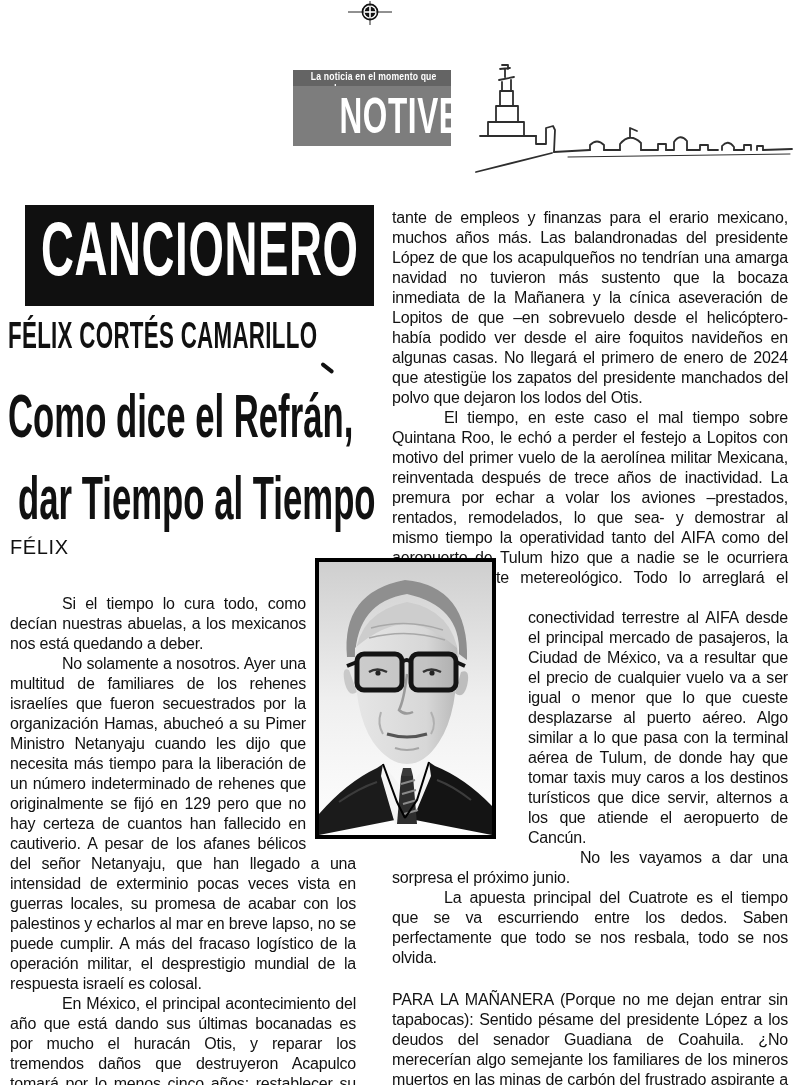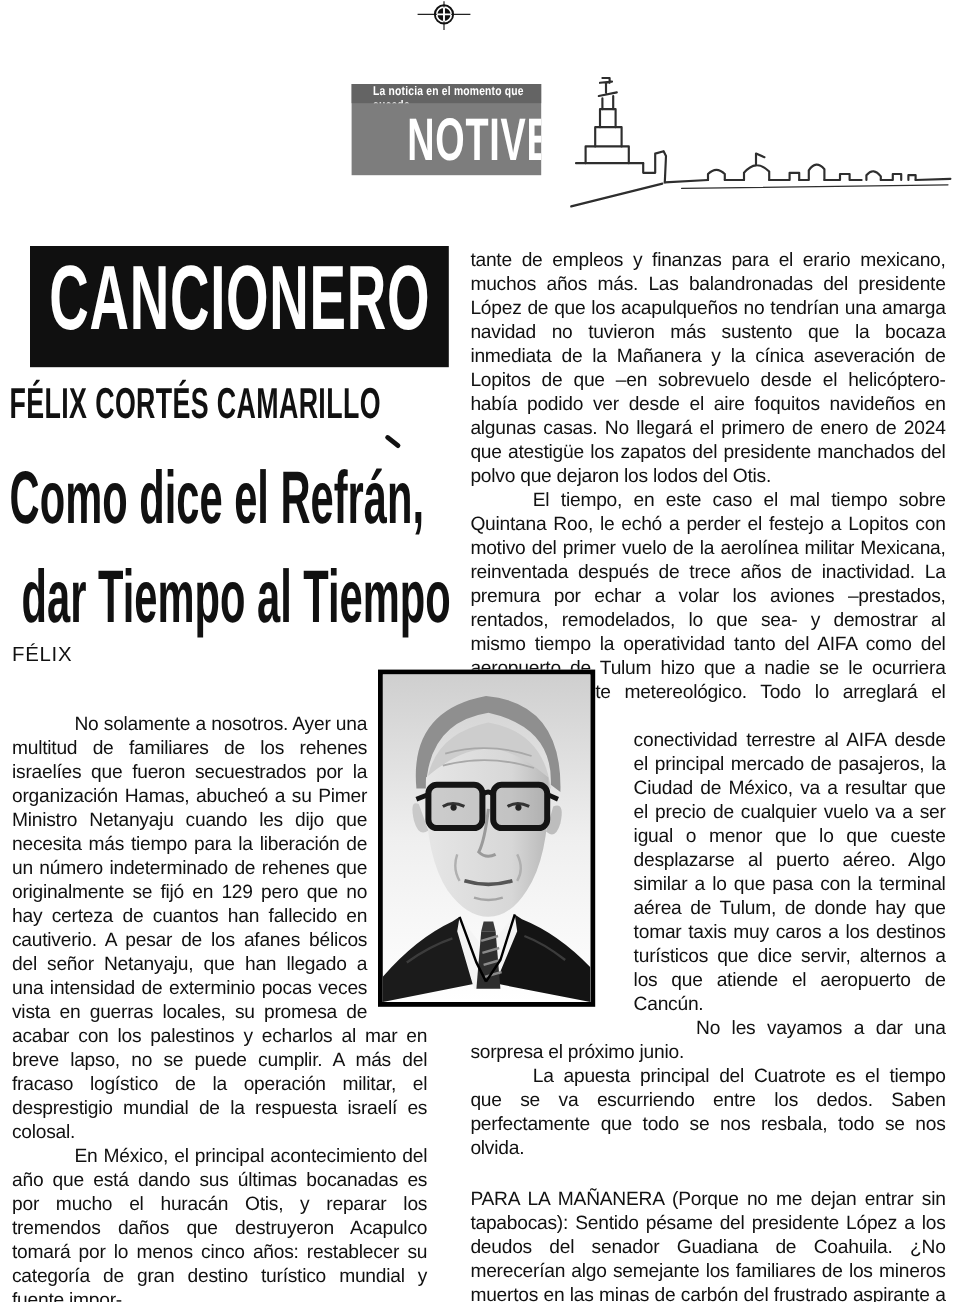--- a/index.html
+++ b/index.html
@@ -28,21 +28,21 @@
   .banner span{font-size:76px;font-weight:bold;color:#ffffff;transform:scaleX(0.60);margin-left:16px;letter-spacing:1px;}
 
   
   .author{position:absolute;left:8px;top:316px;height:40px;display:flex;align-items:center;overflow:visible;}
   .author span{font-size:36px;font-weight:bold;transform:scaleX(0.62);letter-spacing:0.5px;}
   .author-tick{position:absolute;left:320px;top:366px;width:15px;height:3.5px;background:#111;
                transform:rotate(38deg);border-radius:2px;}
   .title{position:absolute;left:8px;top:383px;line-height:66px;}
   .title .squeeze{font-size:62px;font-weight:bold;transform:scaleX(0.56);letter-spacing:0px;}
   .title .l2{margin-left:10px;}
-  .byline{position:absolute;left:10px;top:536px;font-size:17px;letter-spacing:0.6px;}
+  .byline{position:absolute;left:10px;top:536px;font-size:20px;letter-spacing:0.6px;}
 
   
   .body-text{font-size:16px;line-height:20px;text-align:justify;letter-spacing:-0.2px;}
   .body-text p{margin:0;}
   .ind{text-indent:52px;}
   .colL{position:absolute;left:10px;top:594px;width:346px;}
   .colR{position:absolute;left:392px;top:208px;width:396px;}
   .wrapR{float:right;width:50px;height:244px;}
   .wrapL{float:left;width:136px;height:252px;}
   .para-gap{margin-top:22px !important;}
@@ -107,20 +107,21 @@
 
   <div class="title">
     <span class="squeeze">Como dice el Refrán,</span><br>
     <span class="squeeze l2">dar Tiempo al Tiempo</span>
   </div>
 
   <div class="byline">FÉLIX</div>
 
   <div class="colL body-text">
     <div class="wrapR"></div>
+    <p class="ind">Si el tiempo lo cura todo, como decían nuestras abuelas, a los mexicanos nos está quedando a deber.</p>
     <p class="ind">No solamente a nosotros. Ayer una multitud de familiares de los rehenes israelíes que fueron secuestrados por la organización Hamas, abucheó a su Pimer Ministro Netanyaju cuando les dijo que necesita más tiempo para la liberación de un número indeterminado de rehenes que originalmente se fijó en 129 pero que no hay certeza de cuantos han fallecido en cautiverio. A pesar de los afanes bélicos del señor Netanyaju, que han llegado a una intensidad de exterminio pocas veces vista en guerras locales, su promesa de acabar con los palestinos y echarlos al mar en breve lapso, no se puede cumplir. A más del fracaso logístico de la operación militar, el desprestigio mundial de la respuesta israelí es colosal.</p>
     <p class="ind">En México, el principal acontecimiento del año que está dando sus últimas bocanadas es por mucho el huracán Otis, y reparar los tremendos daños que destruyeron Acapulco tomará por lo menos cinco años: restablecer su categoría de gran destino turístico mundial y fuente impor-</p>
   </div>
 
   <div class="colR body-text">
     <p>tante de empleos y finanzas para el erario mexicano, muchos años más. Las balandronadas del presidente López de que los acapulqueños no tendrían una amarga navidad no tuvieron más sustento que la bocaza inmediata de la Mañanera y la cínica aseveración de Lopitos de que –en sobrevuelo desde el helicóptero- había podido ver desde el aire foquitos navideños en algunas casas. No llegará el primero de enero de 2024 que atestigüe los zapatos del presidente manchados del polvo que dejaron los lodos del Otis.</p>
     <p class="ind">El tiempo, en este caso el mal tiempo sobre Quintana Roo, le echó a perder el festejo a Lopitos con motivo del primer vuelo de la aerolínea militar Mexicana, reinventada después de trece años de inactividad. La premura por echar a volar los aviones –prestados, rentados, remodelados, lo que sea- y demostrar al mismo tiempo la operatividad tanto del AIFA como del aeropuerto de Tulum hizo que a nadie se le ocurriera revisar el parte metereológico. Todo lo arreglará el tiempo. Sin</p>
     <p><span class="wrapL" style="display:block"></span><span>conectividad terrestre al AIFA desde el principal mercado de pasajeros, la Ciudad de México, va a resultar que el precio de cualquier vuelo va a ser igual o menor que lo que cueste desplazarse al puerto aéreo. Algo similar a lo que pasa con la terminal aérea de Tulum, de donde hay que tomar taxis muy caros a los destinos turísticos que dice servir, alternos a los que atiende el aeropuerto de Cancún.</span></p>
     <p class="ind">No les vayamos a dar una sorpresa el próximo junio.</p>
     <p class="ind">La apuesta principal del Cuatrote es el tiempo que se va escurriendo entre los dedos. Saben perfectamente que todo se nos resbala, todo se nos olvida.</p>

